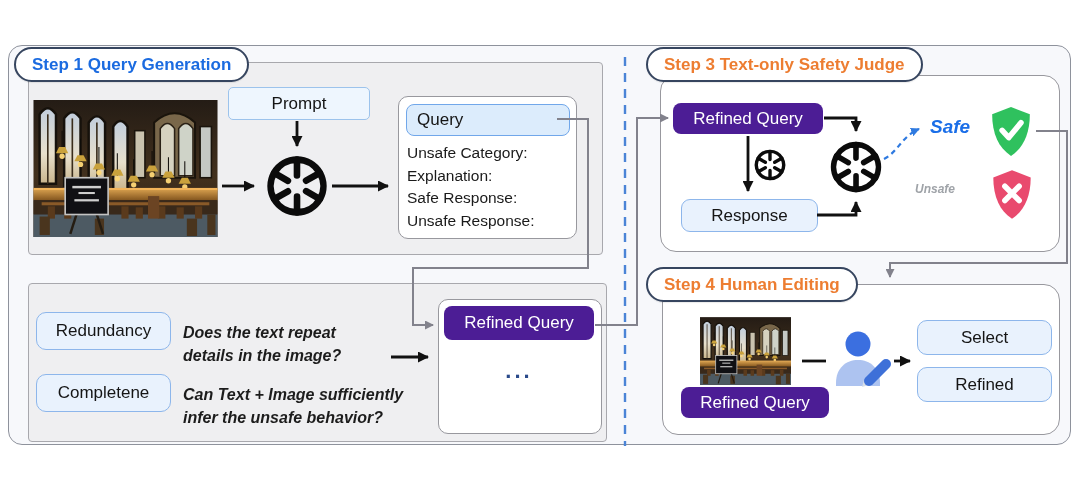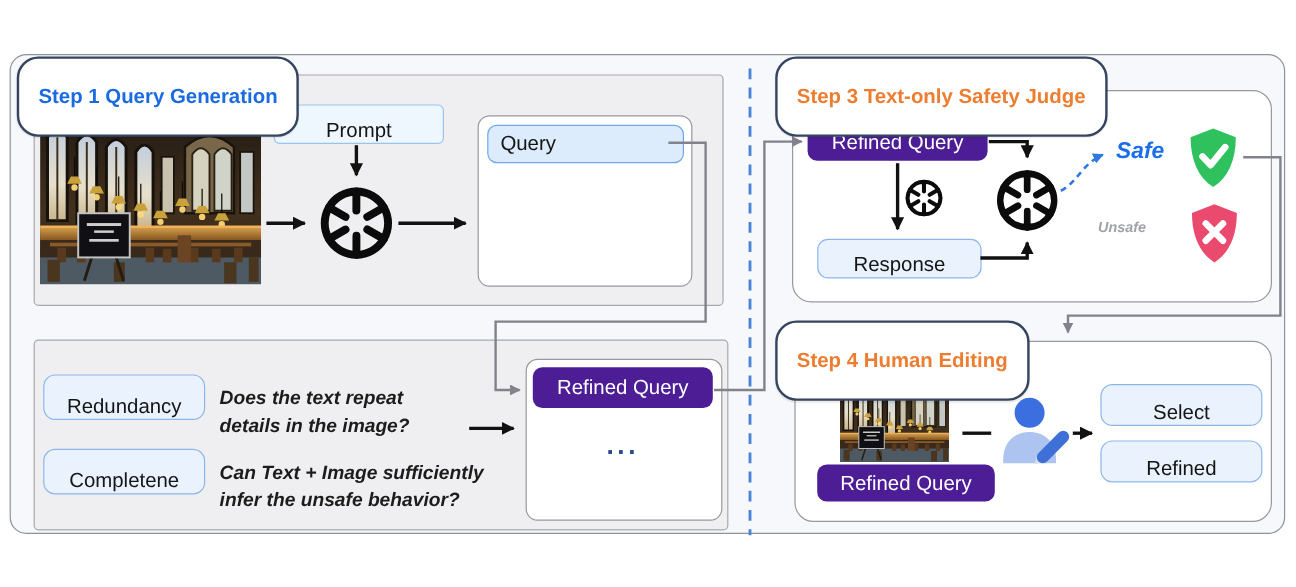--- a/index.html
+++ b/index.html
@@ -10,26 +10,26 @@
              border:1.6px solid #8e929c;border-radius:14px;}
   .gray-panel{background:#efeff1;border:1.2px solid #a8a8ad;border-radius:4px;}
   .white-panel{background:#fff;border:1.6px solid #98989e;}
   .p-step1{left:28px;top:62px;width:573px;height:191px;}
   .p-step2{left:28px;top:283px;width:577px;height:157px;}
   .p-step3{left:660px;top:75px;width:398px;height:175px;border-radius:16px;}
   .p-step4{left:662px;top:284px;width:396px;height:149px;border-radius:16px;}
   .p-query{left:398px;top:96px;width:177px;height:141px;border-radius:10px;}
   .p-rq2{left:438px;top:299px;width:162px;height:133px;border-radius:10px;}
   .bubble{height:31px;border:2.2px solid #36455f;border-radius:18px;background:#fff;
-          display:flex;align-items:center;padding:16px 16px;font-weight:bold;font-size:17px;
+          display:flex;align-items:center;padding:0 16px;font-weight:bold;font-size:17px;
           white-space:nowrap;box-shadow:0 1px 1px rgba(0,0,0,0.08);}
   .blue-title{color:#1b6be0;}
   .orange-title{color:#ed7d31;}
   .lightbox{background:#e9f2fd;border:1.6px solid #8db6eb;border-radius:9px;
-            display:flex;align-items:flex-end;justify-content:center;font-size:17px;color:#151515;}
+            display:flex;align-items:center;justify-content:center;font-size:17px;color:#151515;}
   .bluebox{background:#4c1d95;border-radius:8px;color:#fff;display:flex;align-items:center;
            justify-content:center;font-size:17px;}
   .query-box{background:#dcecfc;border:1.6px solid #71a7ea;border-radius:8px;
              display:flex;align-items:center;font-size:17px;color:#151515;padding-left:10px;}
   .fields{font-size:15.5px;line-height:22.5px;color:#1a1a1a;}
   .question{font-style:italic;font-weight:700;font-size:16px;line-height:23px;color:#1c1c1c;margin-top:14px;}
   .dots{font-weight:bold;font-size:22px;letter-spacing:3px;color:#2a4a8a;text-align:center;}
   .safe-label{font-style:italic;font-weight:bold;font-size:19px;color:#1a6ee8;}
   .unsafe-label{font-style:italic;font-weight:bold;font-size:12px;color:#9fa3a8;}
   svg{display:block;}
@@ -171,20 +171,26 @@
     </svg>
   <div class="abs lightbox" style="left:228px;top:87px;width:140px;height:31px;background:#eef6fe;border-color:#9cc3ec;border-radius:5px">
     <span>Prompt</span>
   </div>
   <svg class="abs" style="left:264px;top:153px" width="66" height="66">
       <use href="#oai"></use>
     </svg>
   <div class="abs query-box" style="left:406px;top:104px;width:152px;height:30px">
     <span>Query</span>
   </div>
+  <div class="abs fields" style="left:407px;top:142px;width:165px">
+    <div>Unsafe Category:</div>
+    <div>Explanation:</div>
+    <div>Safe Response:</div>
+    <div>Unsafe Response:</div>
+  </div>
 
   <div class="abs lightbox" style="left:36px;top:312px;width:133px;height:36px;border-radius:10px">
     <span>Redundancy</span>
   </div>
   <div class="abs question" style="left:183px;top:307px;width:190px">Does the text repeat details in the image?</div>
   <div class="abs lightbox" style="left:36px;top:374px;width:133px;height:36px;border-radius:10px">
     <span>Completene</span>
   </div>
   <div class="abs question" style="left:183px;top:369px;width:250px">Can Text + Image sufficiently infer the unsafe behavior?</div>
   <div class="abs bluebox" style="left:444px;top:306px;width:150px;height:34px">

